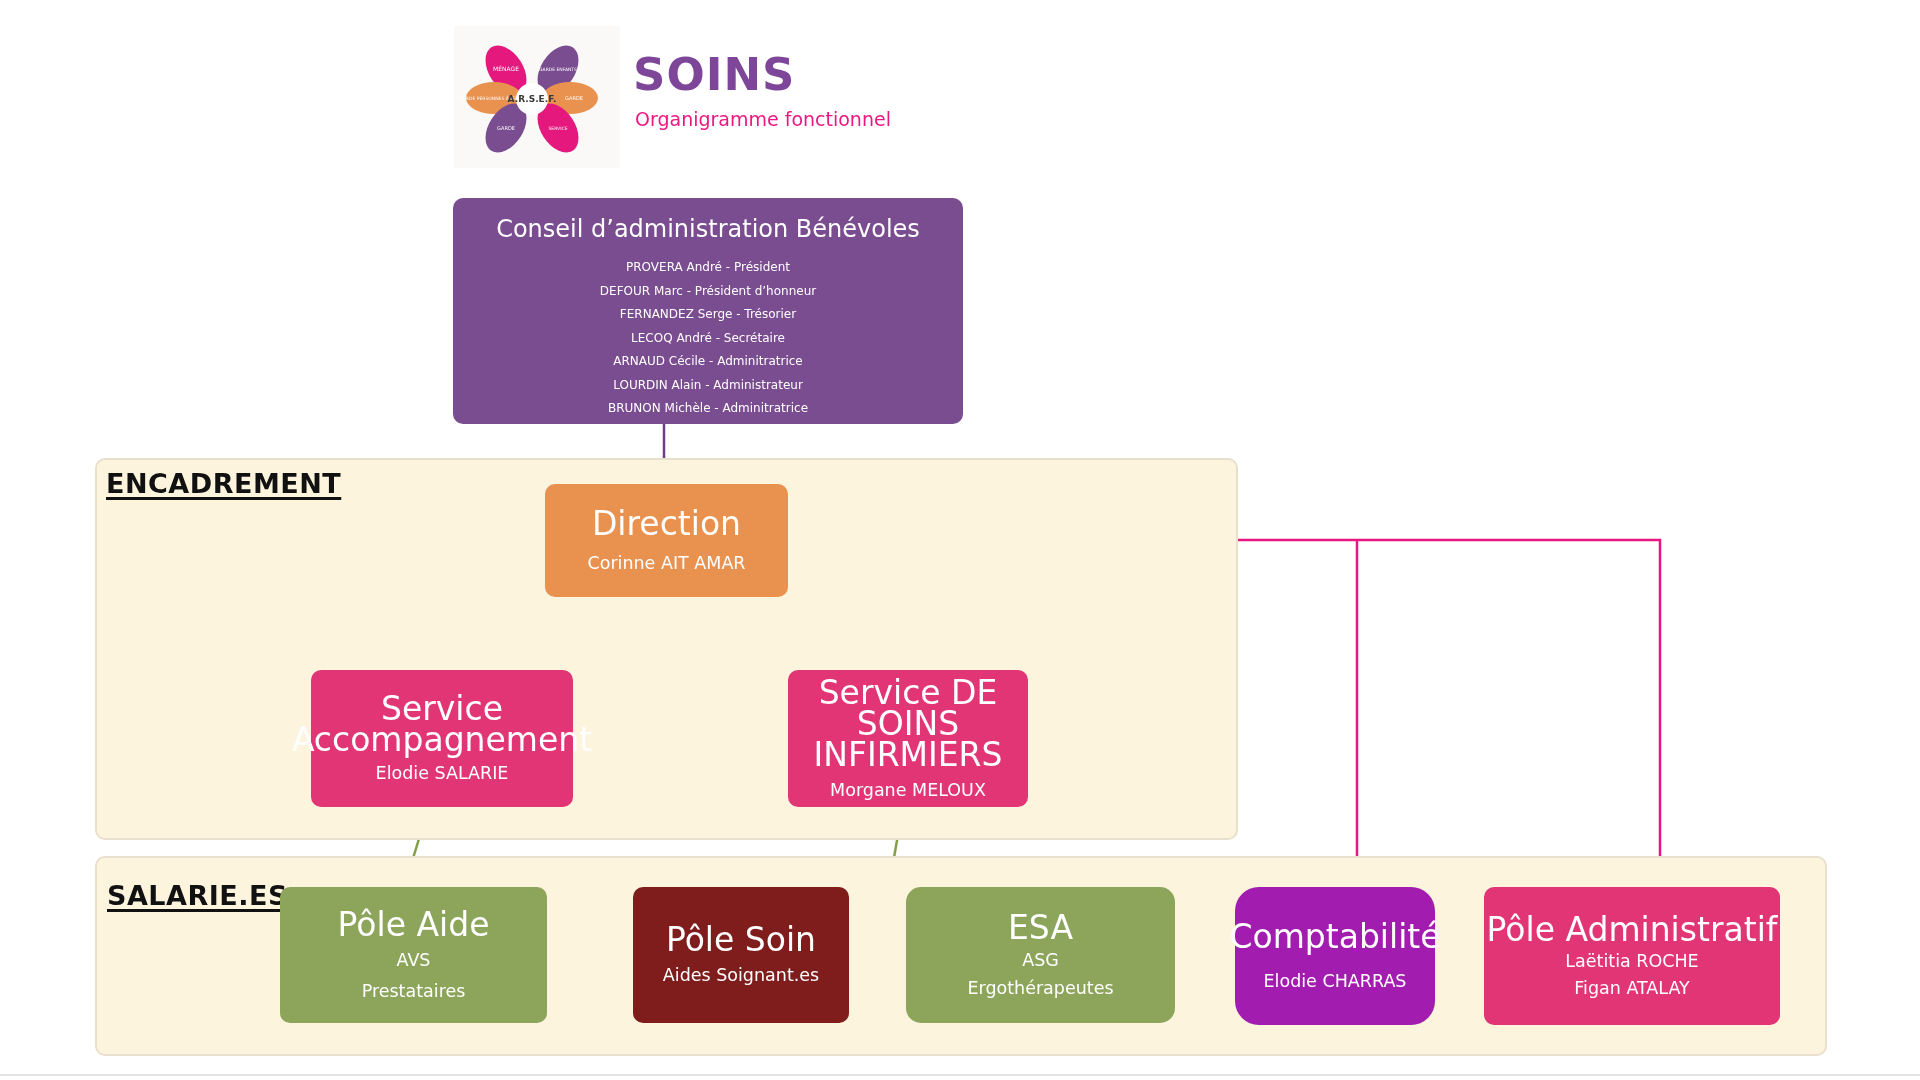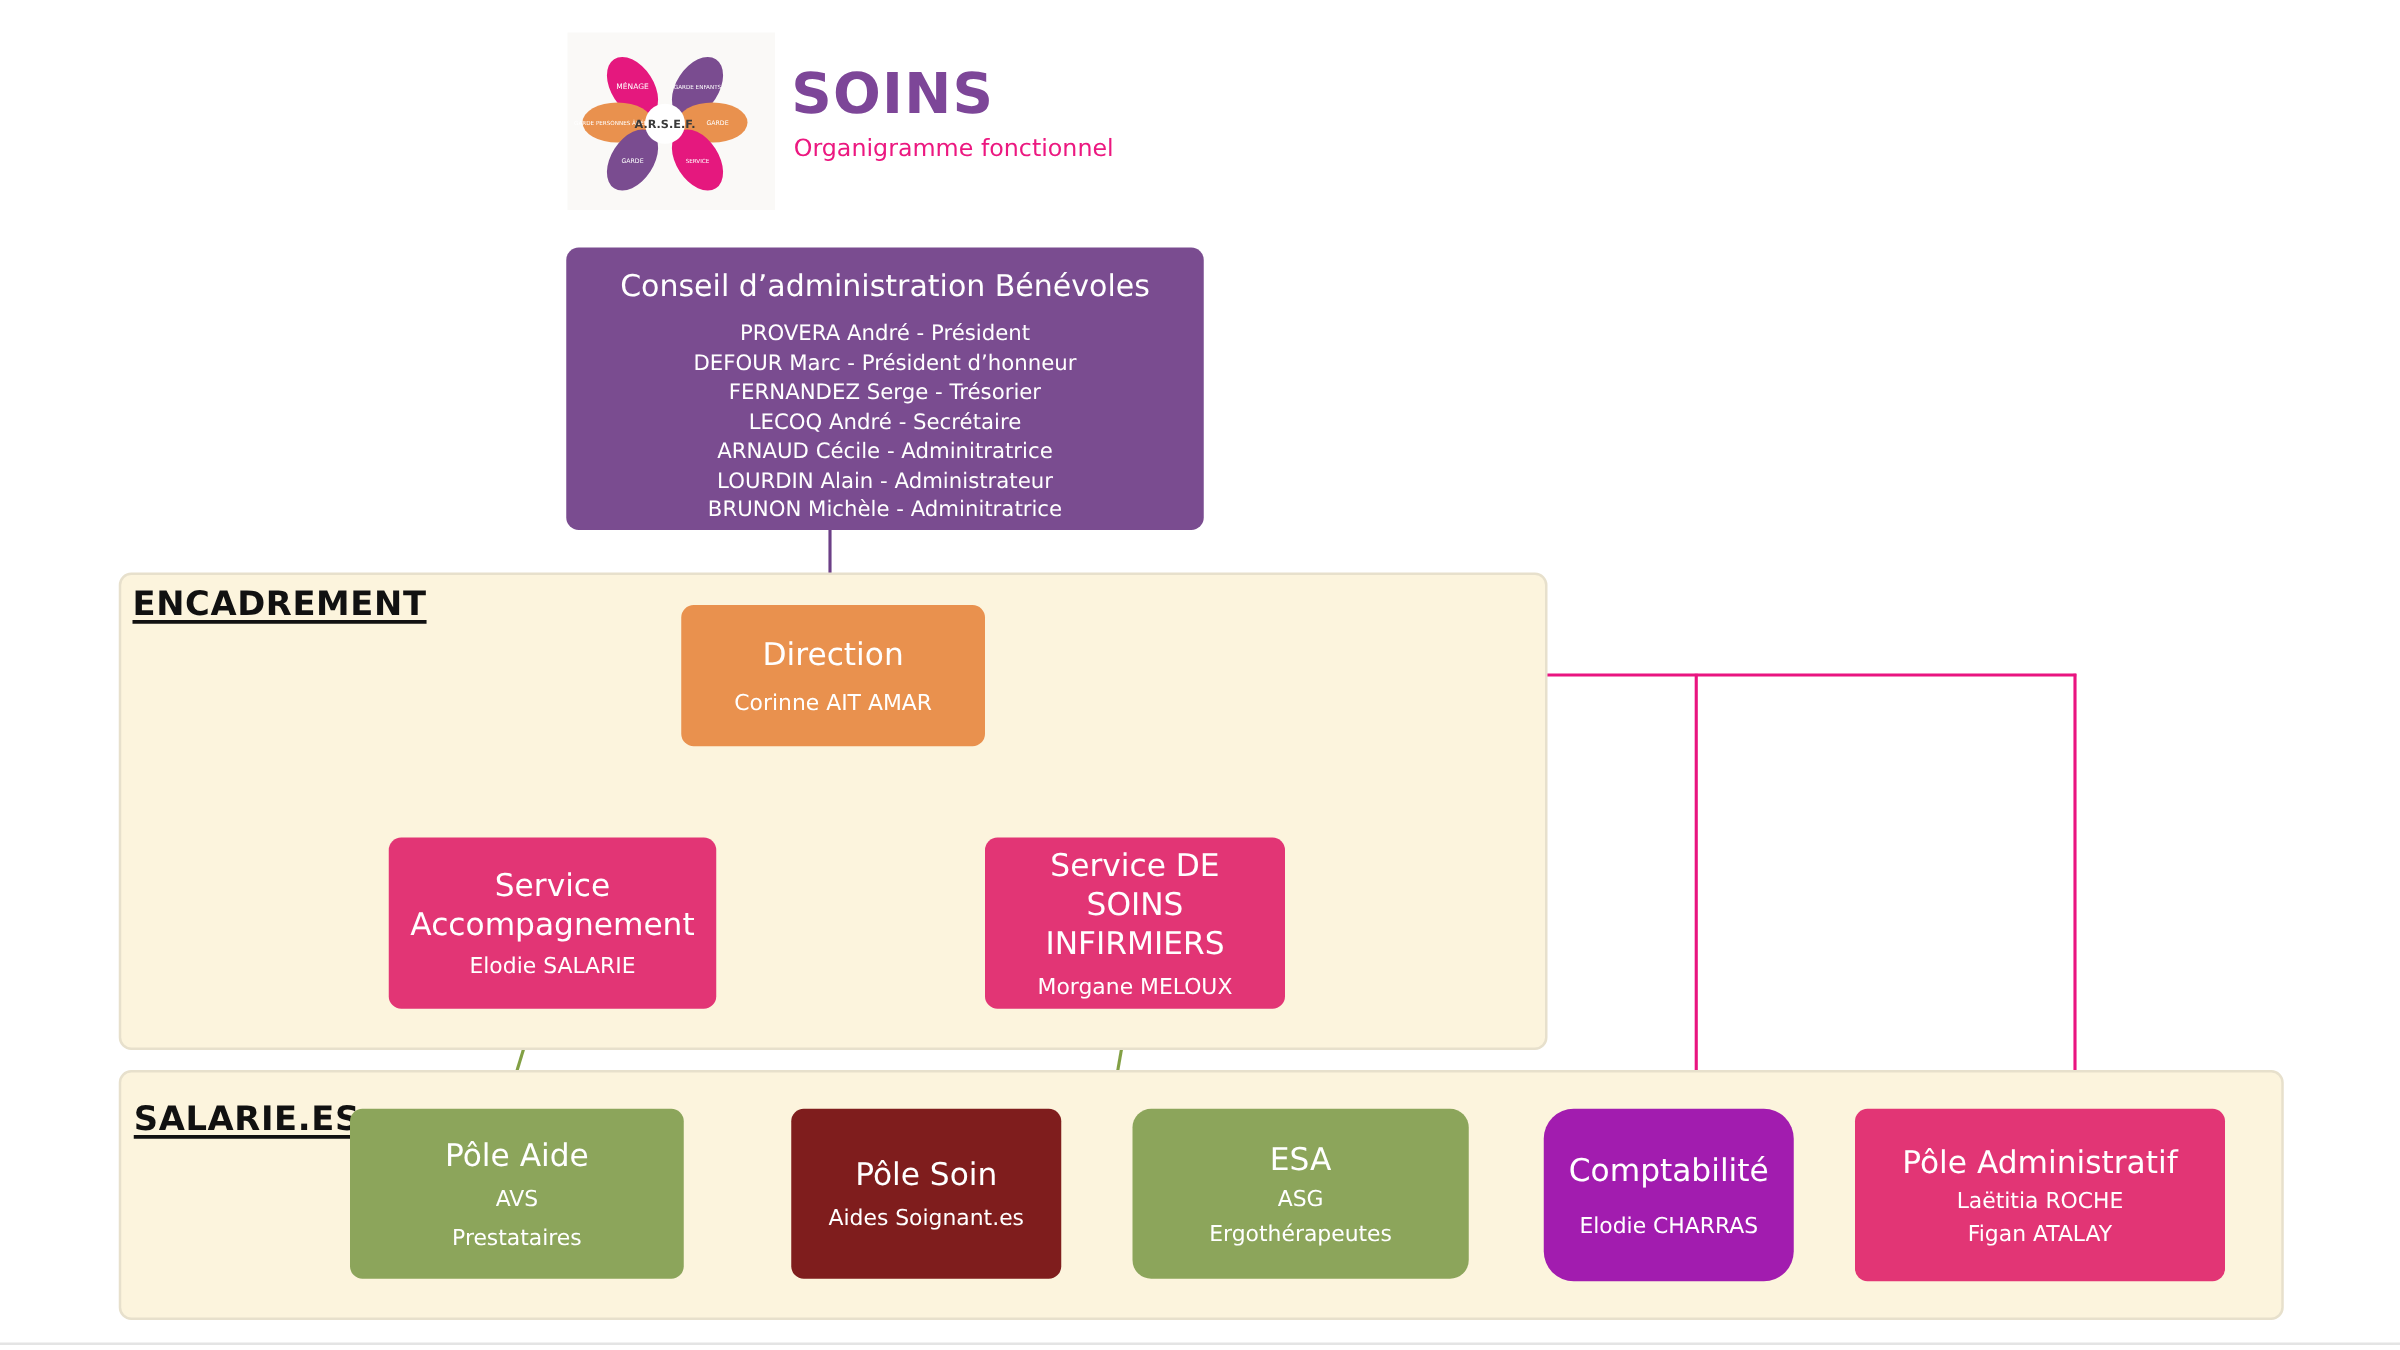--- a/index.html
+++ b/index.html
@@ -11,30 +11,30 @@
   
   .logo-bg { left: 454px; top: 26px; width: 166px; height: 142px; background: #faf9f7; }
   .brand-title { left: 633px; top: 48px; font-size: 45px; font-weight: 700; color: #7d4698; letter-spacing: 1px; }
   .brand-subtitle { left: 635px; top: 108px; font-size: 19px; color: #ec1880; }
 
   
   .org-box {
     position: absolute; border-radius: 10px; color: #ffffff; text-align: center;
     display: flex; flex-direction: column; align-items: center; justify-content: center;
   }
-  .org-box .t1 { font-size: 25px; line-height: 31px; }
+  .org-box .t1 { font-size: 33px; line-height: 31px; }
   .org-box .t2 { font-size: 17.5px; line-height: 22px; }
 
   
   .board-box {
     left: 453px; top: 198px; width: 510px; height: 226px; background: #7a4c90;
     border-radius: 10px; color: #fff; text-align: center; padding-top: 17px;
   }
   .board-box .board-title { font-size: 24px; margin-bottom: 13px; }
-  .board-box .member { font-size: 17px; line-height: 23.5px; }
+  .board-box .member { font-size: 12px; line-height: 23.5px; }
 
   
   .section {
     position: absolute; background: #fcf4dd; border: 2px solid #e7e0cc; border-radius: 10px;
   }
   .section-label {
     position: absolute; font-size: 27px; font-weight: 800; color: #111111;
     text-decoration: underline; text-underline-offset: 4px; text-decoration-thickness: 3px;
     letter-spacing: 0.5px;
   }

